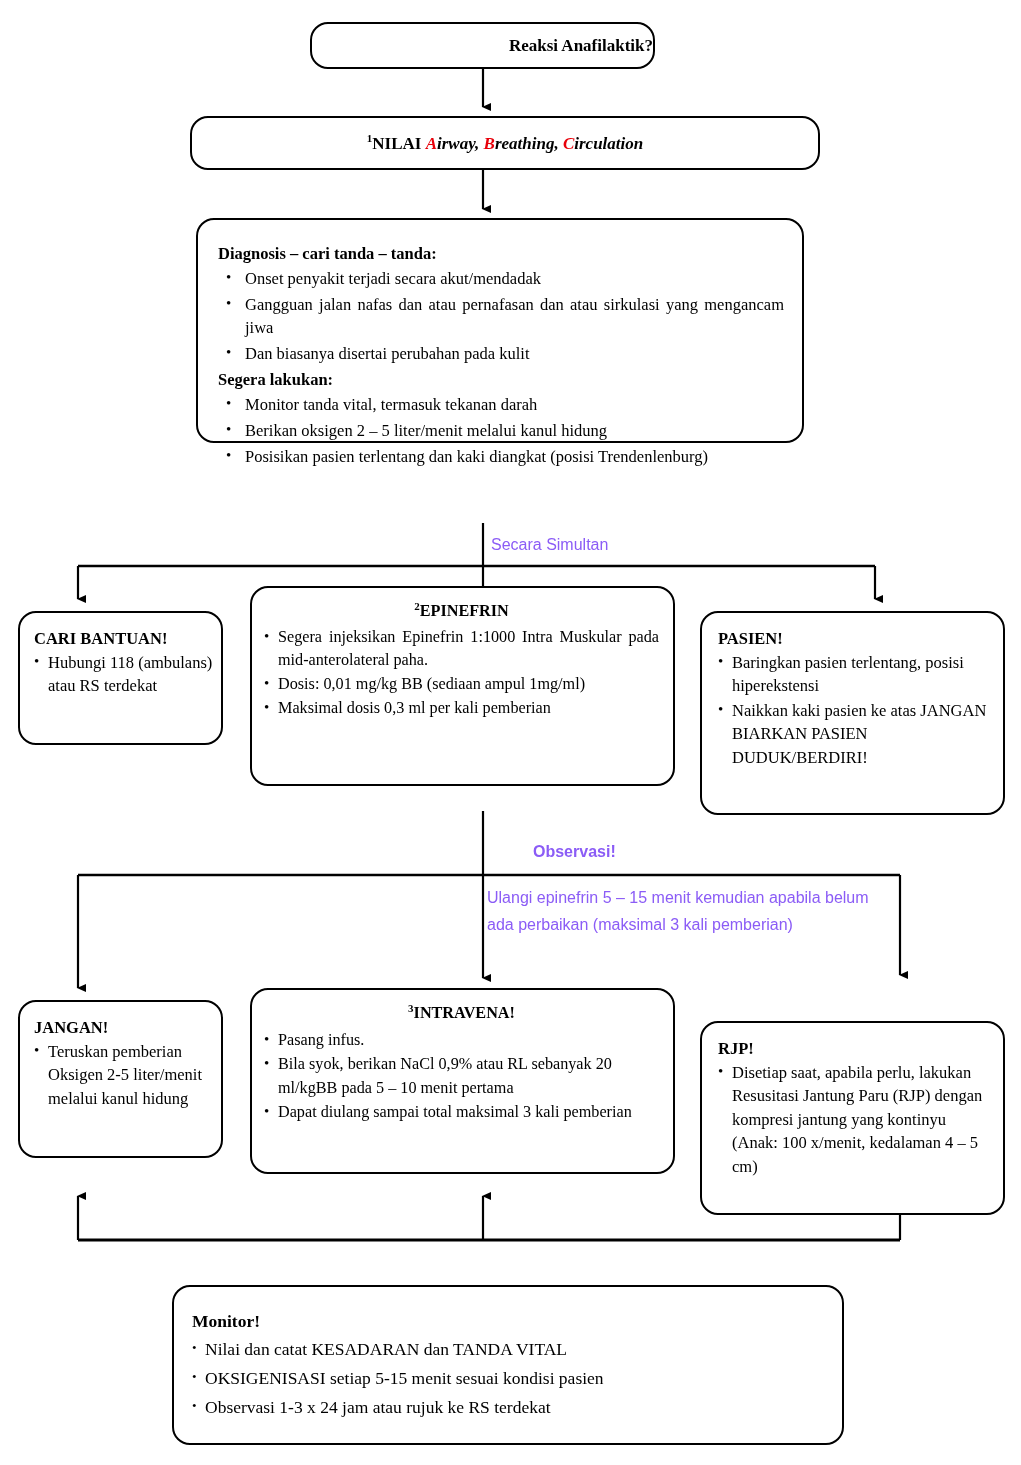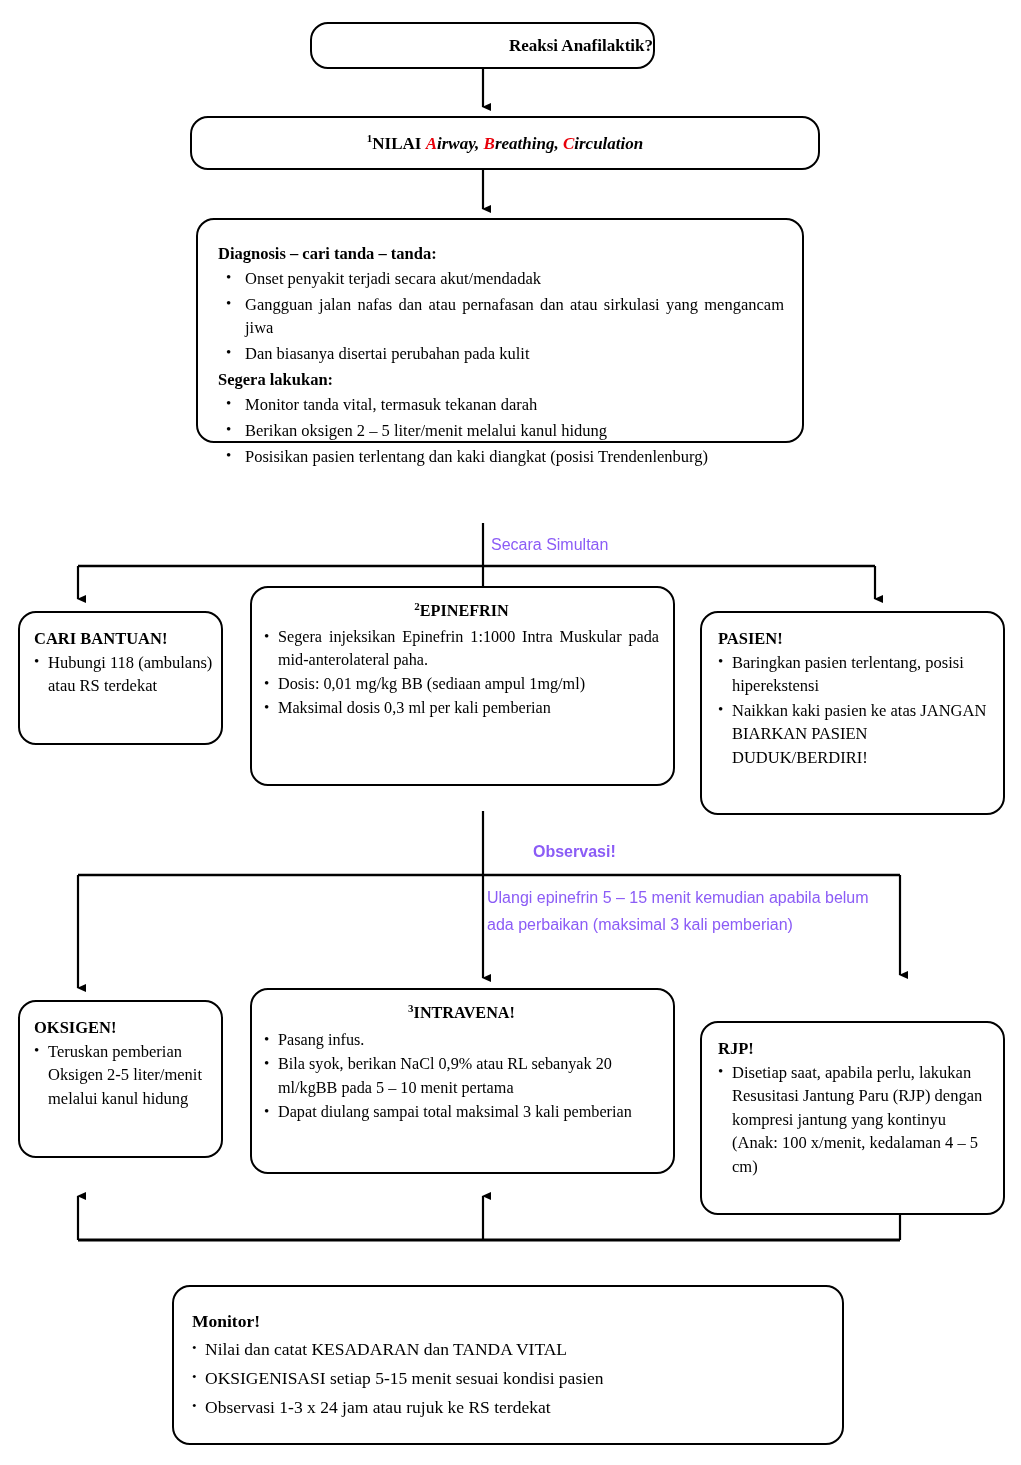--- a/index.html
+++ b/index.html
@@ -169,21 +169,21 @@
       <div class="bx-title">PASIEN!</div>
       <ul class="bl">
         <li>Baringkan pasien terlentang, posisi hiperekstensi</li>
         <li>Naikkan kaki pasien ke atas JANGAN BIARKAN PASIEN DUDUK/BERDIRI!</li>
       </ul>
     </div>
   </div>
 
   <div class="node" id="n-oks">
     <div class="inner">
-      <div class="bx-title">OKSIGEN!</div>
+      <div class="bx-title">JANGAN!</div>
       <ul class="bl">
         <li>Teruskan pemberian Oksigen 2-5 liter/menit melalui kanul hidung</li>
       </ul>
     </div>
   </div>
 
   <div class="node" id="n-iv">
     <div class="inner">
       <div class="tt"><span class="sup">3</span><span>INTRAVENA!</span></div>
       <ul class="bl">

